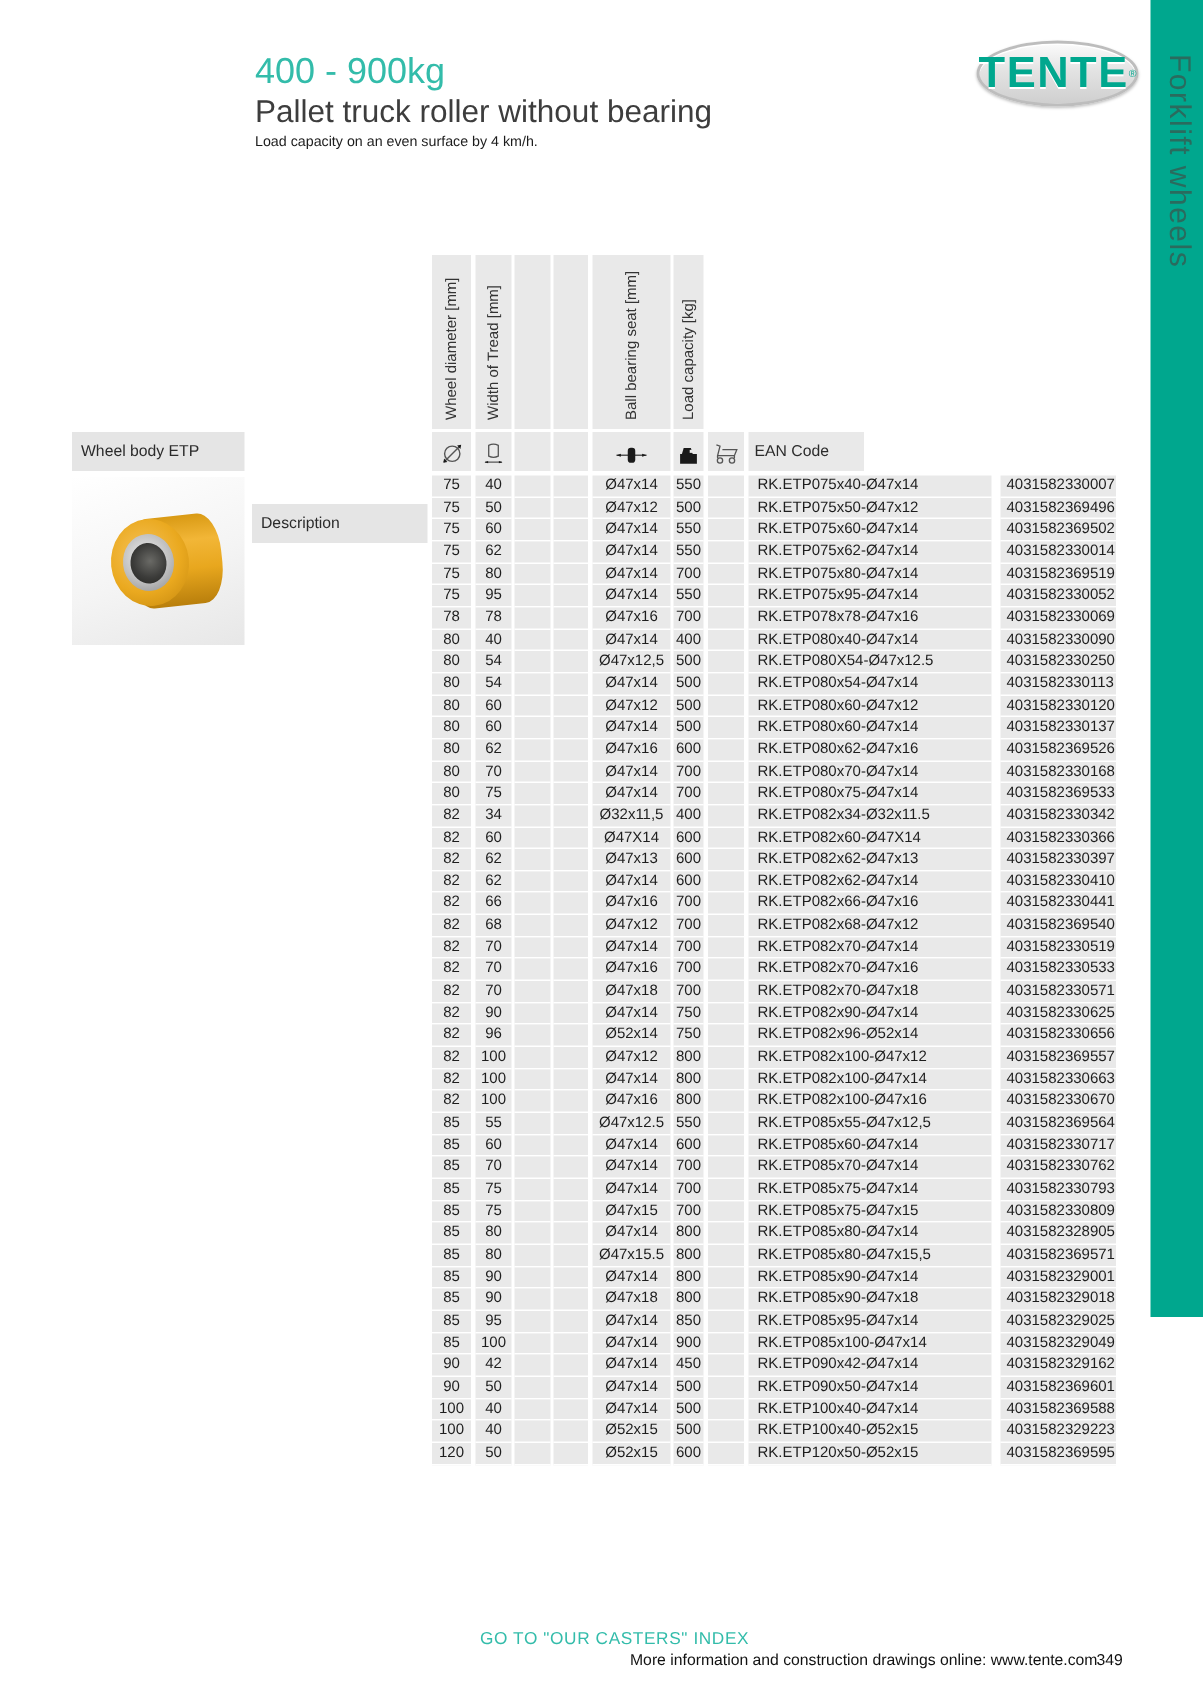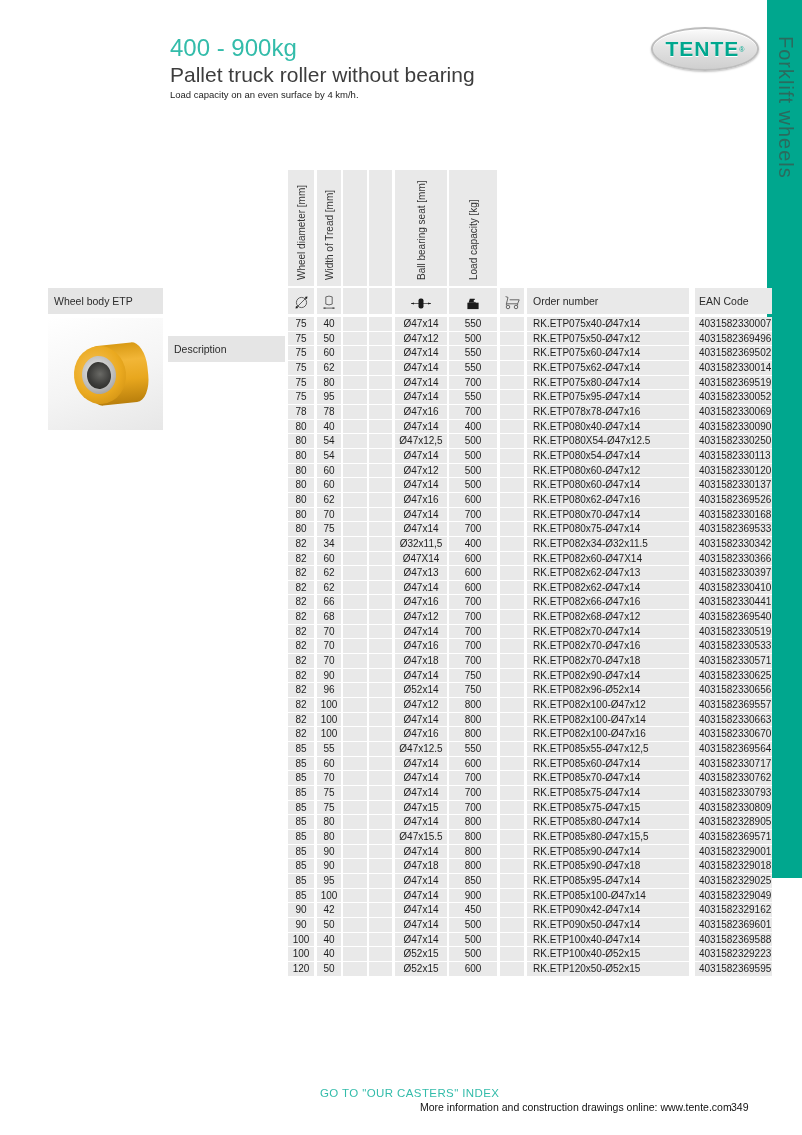--- a/index.html
+++ b/index.html
@@ -9,37 +9,37 @@
   
   #side-tab{position:absolute;left:767px;top:0;width:35px;height:878px;background:#00a78e;}
   #side-tab .vtext{writing-mode:vertical-rl;font-size:20px;font-weight:300;
         color:#2a6b5e;padding-top:36px;margin-left:7px;letter-spacing:1px;}
 
   
   #logo{position:absolute;left:651px;top:27px;width:104px;height:40px;border-radius:50%;
         background:linear-gradient(180deg,#fbfbfb 0%,#e3e3e3 45%,#cfcfcf 100%);
         border:2px solid #bdbdbd;box-shadow:0 1px 2px rgba(0,0,0,.25), inset 0 1px 0 #fff;
         display:flex;align-items:center;justify-content:center;}
-  #logo .brand{color:#00a78e;font-weight:800;font-size:21px;letter-spacing:1px;
+  #logo .brand{color:#00a78e;font-weight:800;font-size:29px;letter-spacing:1px;
         text-shadow:0 1px 0 #fff;}
   #logo .reg{color:#00a78e;font-size:7px;vertical-align:top;}
 
   
   #head{position:absolute;left:170px;top:34px;}
   .range{font-size:24px;font-weight:300;color:#33bcaa;line-height:28px;}
   .title{font-size:21px;font-weight:300;color:#3d3d3d;line-height:25px;}
   .subtitle{font-size:9.5px;color:#1c1c1c;margin-top:2px;}
 
   
   .c0{width:26px;margin-right:3px;text-align:center;}
   .c1{width:24px;margin-right:2px;text-align:center;}
   .c2{width:24px;margin-right:2px;}
   .c3{width:23px;margin-right:3px;}
   .c4{width:52px;margin-right:2px;text-align:center;}
-  .c5{width:48px;margin-right:3px;text-align:center;}
+  .c5{width:20px;margin-right:3px;text-align:center;}
   .c6{width:24px;margin-right:3px;}
   .c7{width:162px;margin-right:6px;text-align:left;padding-left:6px;}
   .c8{width:77px;text-align:left;padding-left:4px;}
   .cell,.vcol,.icol{box-sizing:border-box;background:#e9e9e9;}
 
   #vlabels{position:absolute;left:288px;top:170px;display:flex;}
   .vcol{height:116px;position:relative;}
   .vcol .vlab{position:absolute;top:110px;left:calc(50% - 5px);transform:rotate(-90deg);
         transform-origin:0 0;white-space:nowrap;font-size:10px;color:#333;line-height:11px;}
 
@@ -160,21 +160,20 @@
     </div>
     <div class="icol c6">
       <svg width="20" height="16" viewBox="0 0 24 20">
           <path class="ic" d="M4 2 l3 1 -2 8 h14 l2-5 h-12"></path>
           <circle class="ic" cx="7" cy="15" r="2.2"></circle>
           <circle class="ic" cx="17" cy="15" r="2.2"></circle>
           <line class="ic" x1="5" y1="11" x2="5" y2="13"></line>
           <line class="ic" x1="19" y1="11" x2="19" y2="13"></line>
         </svg>
     </div>
-    <div class="icol c7 txt">Order number</div>
     <div class="icol c8 txt">EAN Code</div>
   </div>
 
   <div id="lh-body">Wheel body ETP</div>
   <div id="lh-desc">Description</div>
 
   <div id="product-img">
     <div class="roller-body"></div>
     <div class="roller-face"></div>
     <div class="roller-ring"></div>

